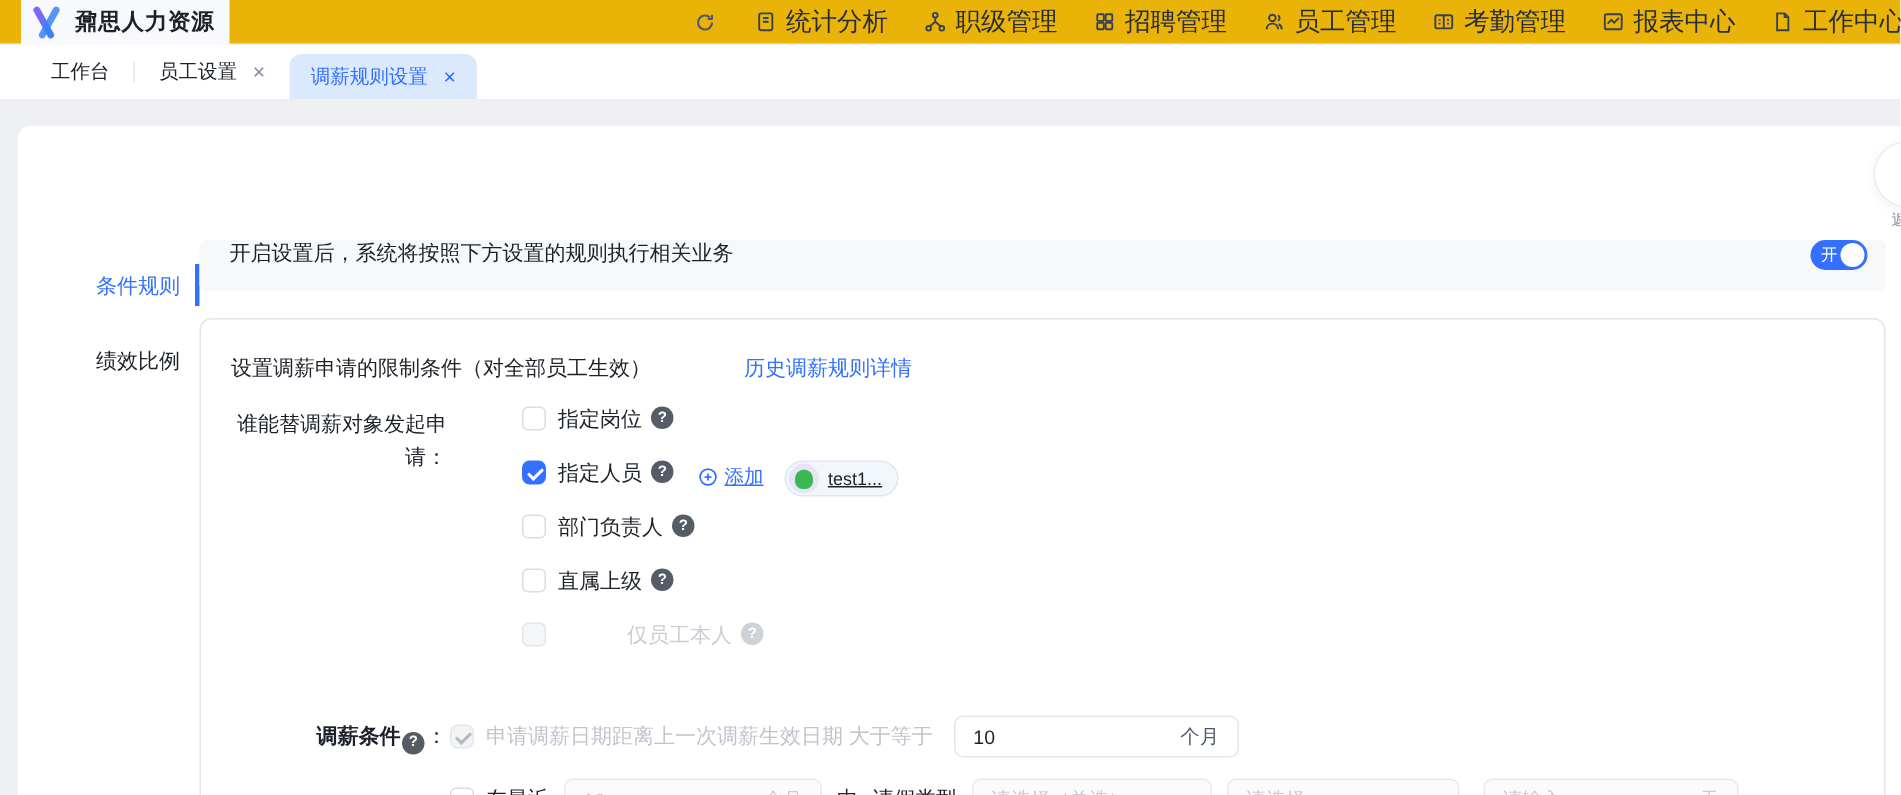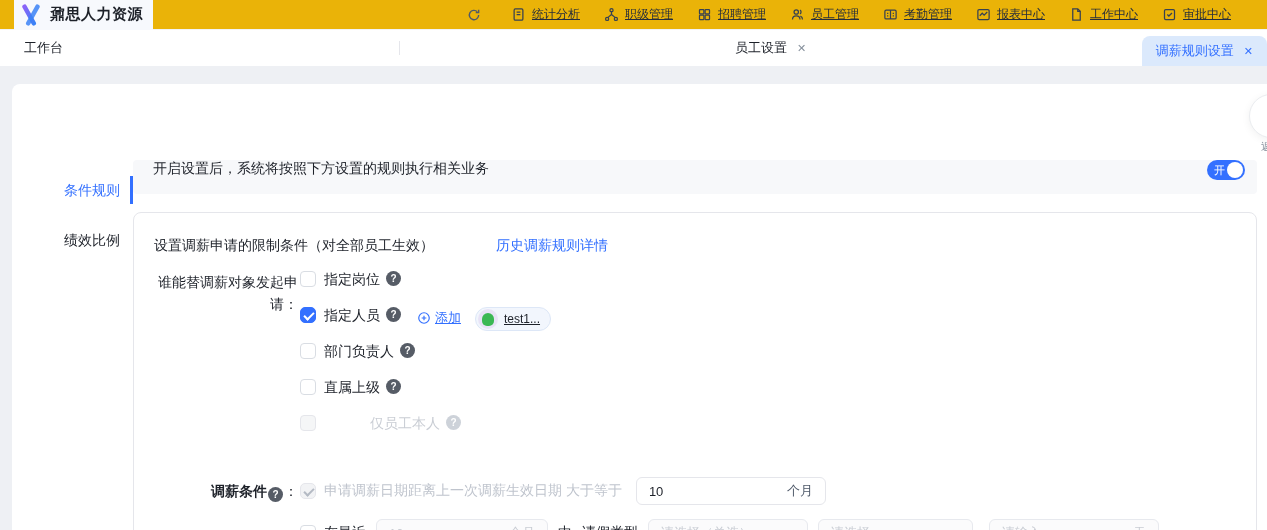--- a/index.html
+++ b/index.html
@@ -9,26 +9,26 @@
   
   .navbar { height:30px; display:flex; align-items:center; padding:0 16px 0 14px;
     background:#eab308; border-bottom:1px solid #f2f3f5; }
   .logo-block { display:flex; align-items:center; gap:8px; background:#f7f9fd;
     height:30px; padding:0 10px 0 6px; }
   .logo-mark { width:22px; height:22px; display:block; }
   .app-title { font-size:15px; font-weight:bold; letter-spacing:.5px; white-space:nowrap; }
   .refresh-btn { margin-left:310px; width:22px; height:22px; display:flex;
     align-items:center; justify-content:center; cursor:pointer; color:#4e5969; }
   .nav-items { display:flex; align-items:center; margin-left:14px; }
-  .nav-item { display:flex; align-items:center; gap:6px; font-size:12px; color:#272e3b;
-    padding:0 12px; height:30px; cursor:pointer; white-space:nowrap;text-decoration:underline; }
+  .nav-item { display:flex; align-items:center; gap:6px; font-size:17px; color:#272e3b;
+    padding:0 12px; height:30px; cursor:pointer; white-space:nowrap; }
   .nav-item svg { width:15px; height:15px; stroke:#374151; }
 
   
-  .tabbar { height:36px; background:#fff; display:flex; align-items:center; padding-left:8px;justify-content:space-between; }
+  .tabbar { height:36px; background:#fff; display:flex; align-items:center; padding-left:18px; }
   .tab { display:flex; align-items:center; font-size:13px; color:#1d2129; padding:0 16px;
     height:36px; cursor:pointer; white-space:nowrap; }
   .tab .close { margin-left:10px; font-size:11px; color:#86909c; cursor:pointer; }
   .tab-divider { width:1px; height:14px; background:#e5e6eb; }
   .tab.active { background:#dbe9fc; color:#3370ff; height:30px; margin-top:6px;
     border-radius:8px 8px 0 0; padding:0 14px; }
   .tab.active .close { color:#3370ff; }
 
   
   .content { height:464px; background:#eef0f4; padding:18px 0 0 12px; }
@@ -59,21 +59,21 @@
   .panel-head { display:flex; align-items:center; }
   .panel-title { font-size:14px; color:#1d2129; }
   .history-link { margin-left:62px; font-size:14px; color:#3370ff; cursor:pointer; }
 
   .form-row { display:flex; align-items:flex-start; }
   .row-label { width:144px; flex-shrink:0; text-align:right; font-size:14px; color:#1d2129;
     line-height:22px; }
   .row-label.bold b { font-weight:bold; }
   .row-content { flex:1; min-width:0; }
 
-  .who-row { margin-top:16px; }
+  .who-row { margin-top:16px;gap:48px; }
   .option { display:flex; height:22px; margin-bottom:14px; margin-left:2px; }
   .option-label { font-size:14px; color:#1d2129; }
   .option.disabled .option-label { color:#c9cdd4;margin-left:46px; }
 
   .checkbox { width:16px; height:16px; border:1px solid #d9dde3; border-radius:4px;
     background:#fff; margin-right:8px; flex-shrink:0; cursor:pointer; position:relative; }
   .checkbox.checked { background:#3370ff; border-color:#3370ff; border-radius:5px; }
   .checkbox.checked::after { content:""; position:absolute; left:3px; top:4px; width:8px; height:4px;
     border-left:2px solid #fff; border-bottom:2px solid #fff; transform:rotate(-45deg); }
   .checkbox.disabled { background:#f5f6f7; border-color:#e5e6eb; cursor:not-allowed; }

